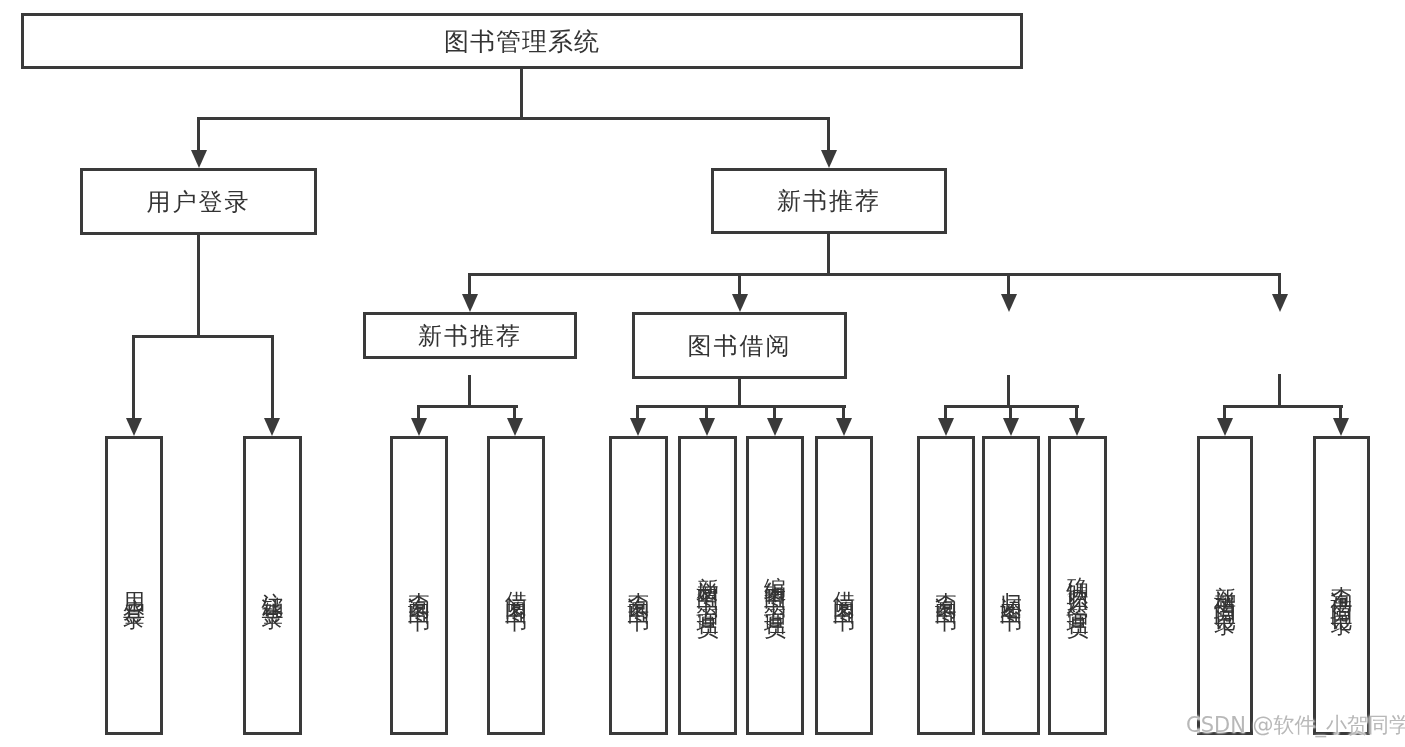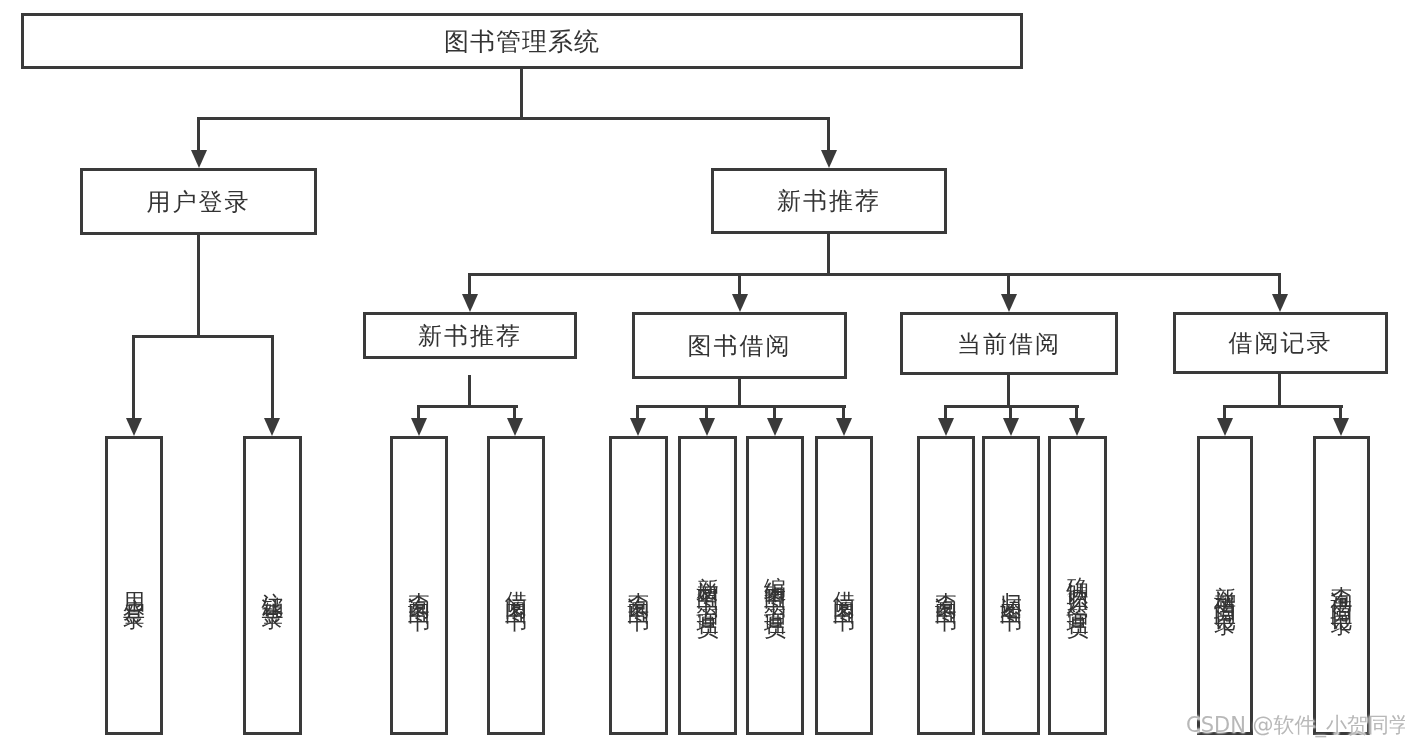--- a/index.html
+++ b/index.html
@@ -144,26 +144,20 @@
   <div class="box" style="left:711px;top:168px;width:236px;height:66px">
     <span class="hlabel">新书推荐</span>
   </div>
 
   <div class="box" style="left:363px;top:312px;width:214px;height:47px">
     <span class="hlabel">新书推荐</span>
   </div>
   <div class="box" style="left:632px;top:312px;width:215px;height:67px">
     <span class="hlabel">图书借阅</span>
   </div>
-  <div class="box" style="left:900px;top:312px;width:218px;height:63px">
-    <span class="hlabel">当前借阅</span>
-  </div>
-  <div class="box" style="left:1173px;top:312px;width:215px;height:62px">
-    <span class="hlabel">借阅记录</span>
-  </div>
 
   <div class="box" style="left:105px;top:436px;width:58px;height:299px">
     <span class="vlabel">用户登录</span>
   </div>
   <div class="box" style="left:243px;top:436px;width:59px;height:299px">
     <span class="vlabel">注销登录</span>
   </div>
 
   <div class="box" style="left:390px;top:436px;width:58px;height:299px">
     <span class="vlabel">查询图书</span>

